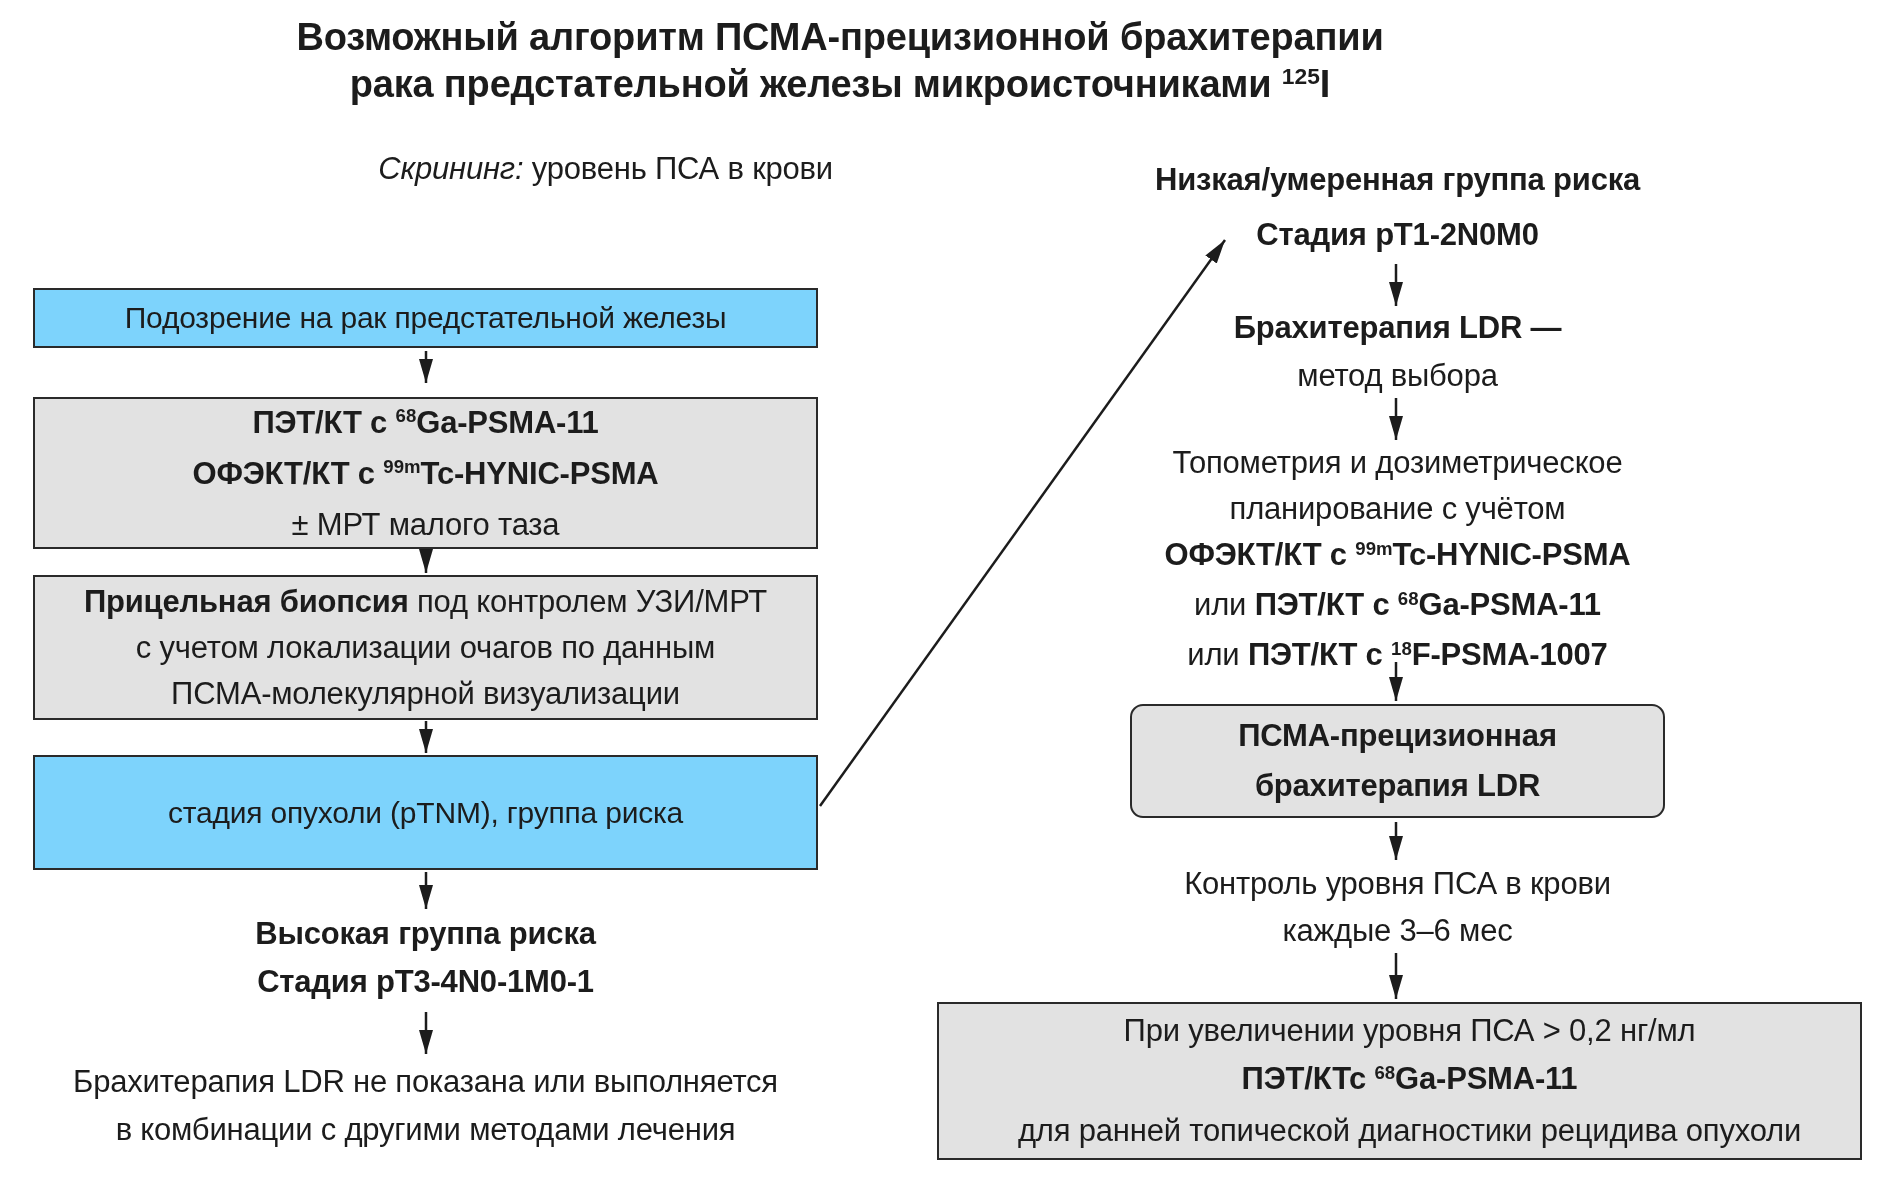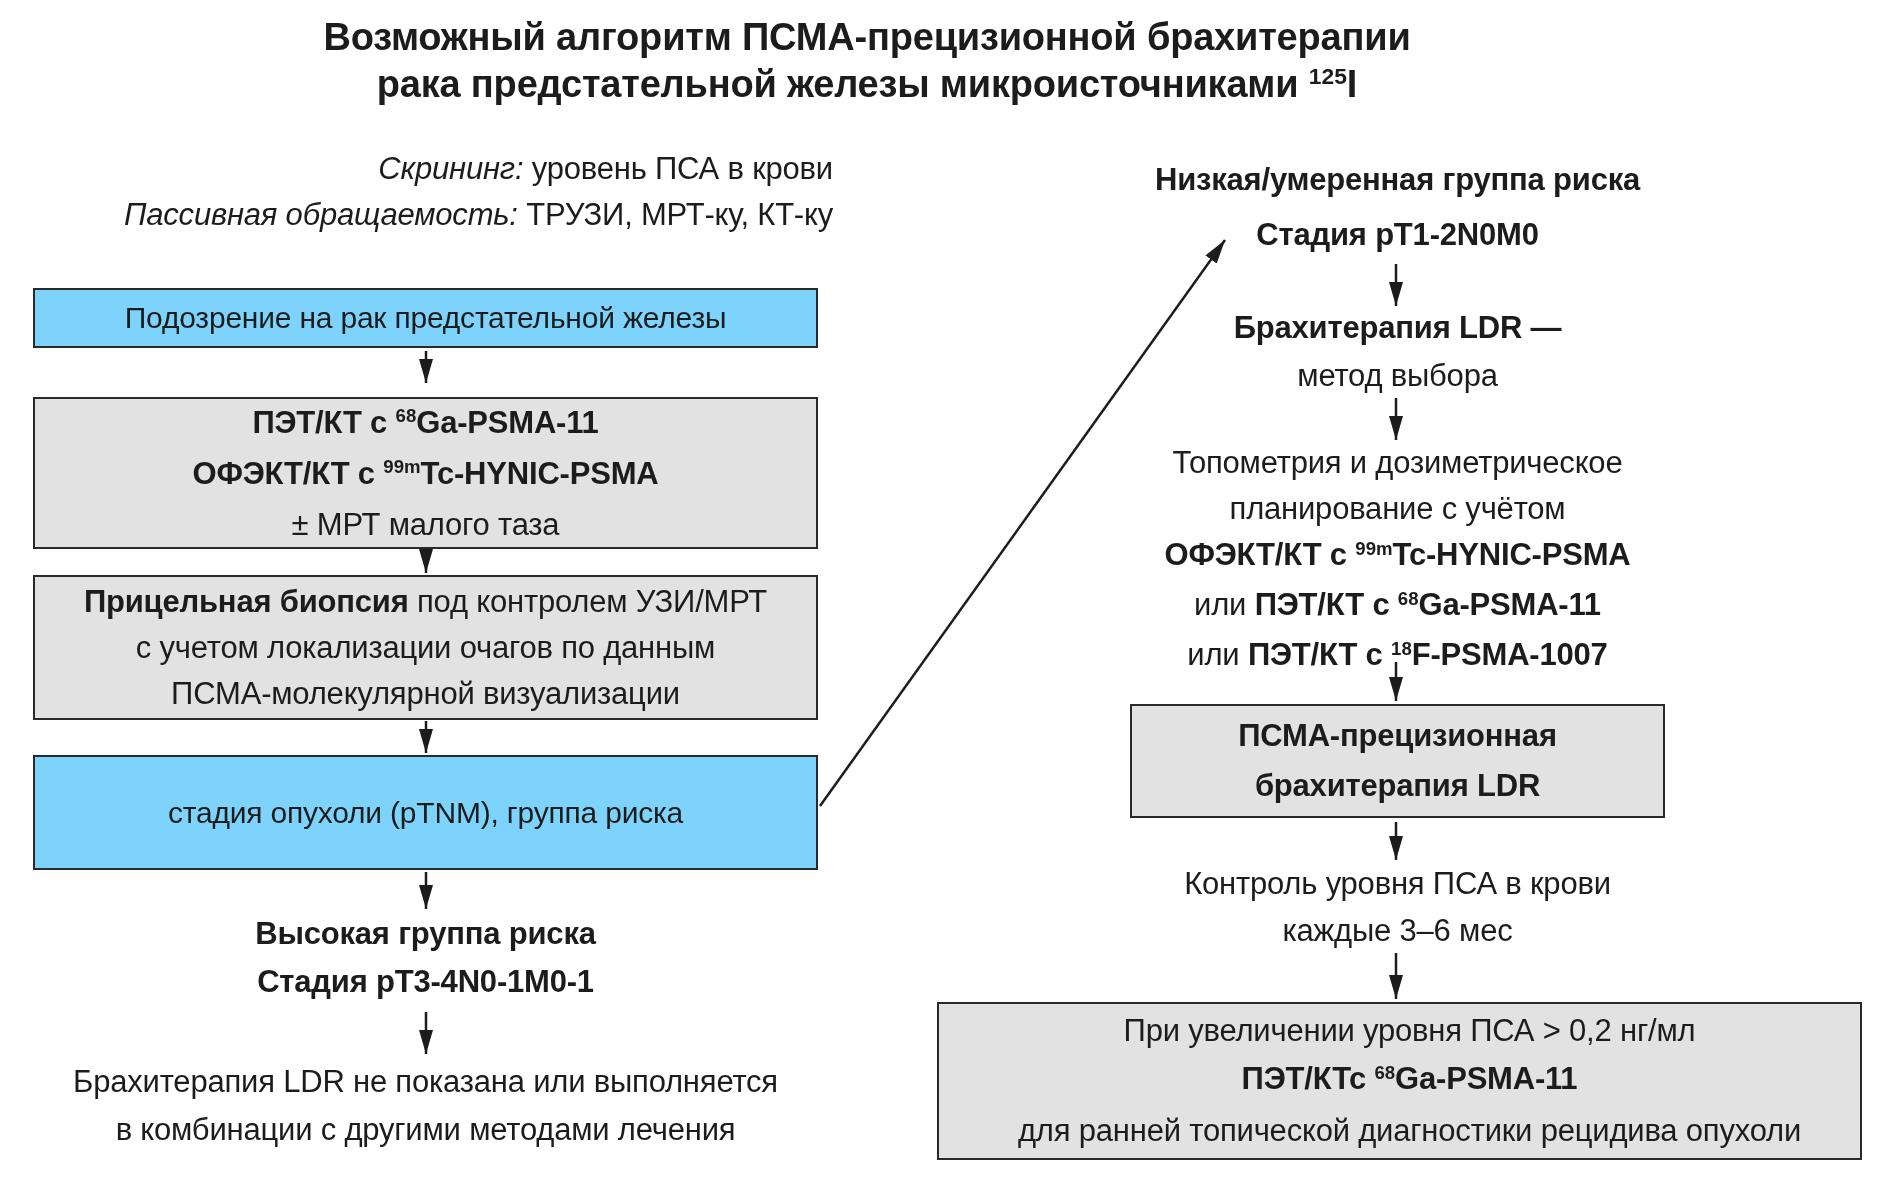--- a/index.html
+++ b/index.html
@@ -10,27 +10,27 @@
   }
   .arrows{position:absolute;left:0;top:0;z-index:1;}
   .arrows line{stroke:#1c1c1c;stroke-width:2.5;}
   .node{position:absolute;z-index:2;}
   .txt{text-align:center;}
   .box{
     box-sizing:border-box;border:2.5px solid #2a2a2a;background:#7dd3fc;
     display:flex;flex-direction:column;justify-content:center;text-align:center;
   }
   .box.gray{background:#e2e2e2;}
-  .title{font-size:38px;font-weight:bold;line-height:47px;text-align:center;padding-left:27px;}
+  .title{font-size:38px;font-weight:bold;line-height:47px;text-align:center;}
   .fs30{font-size:30px;}
   .fs31{font-size:31px;}
   .b{font-weight:bold;}
   .i{font-style:italic;}
   .lh46{line-height:46px;} .lh47{line-height:47px;} .lh48{line-height:48px;}
-  .lh50{line-height:50px;} .lh55{line-height:55px;}
+  .lh50{line-height:50px;border-radius:13px;} .lh55{line-height:55px;}
   .sup{font-size:60%;position:relative;top:-0.55em;letter-spacing:0;}
 </style>
 </head>
 <body>
 
 <div class="canvas">
 
   <svg class="arrows" width="1878" height="1190" viewBox="0 0 1878 1190">
     <defs>
       <marker id="ah" markerUnits="userSpaceOnUse" markerWidth="26" markerHeight="16" refX="24" refY="8" orient="auto">
@@ -50,21 +50,20 @@
     <line x1="1396" y1="953" x2="1396" y2="999" marker-end="url(#ah)"></line>
   </svg>
 
   <div class="node title" style="left:0;top:14px;width:1680px;">
     <div>Возможный алгоритм ПСМА-прецизионной брахитерапии</div>
     <div><span>рака предстательной железы микроисточниками </span><span class="sup">125</span><span>I</span></div>
   </div>
 
   <div class="node fs31 lh46" style="left:33px;top:146px;width:800px;text-align:right;">
     <div><span class="i">Скрининг:</span><span> уровень ПСА в крови</span></div>
-    <div><span class="i">Пассивная обращаемость:</span><span> ТРУЗИ, МРТ-ку, КТ-ку</span></div>
   </div>
 
   <div class="node box fs30" style="left:33px;top:288px;width:785px;height:60px;">
     <div>Подозрение на рак предстательной железы</div>
   </div>
 
   <div class="node box gray fs31 lh47" style="left:33px;top:385px;width:785px;height:152px;margin-top:12px;">
     <div class="b"><span>ПЭТ/КТ с </span><span class="sup">68</span><span>Ga-PSMA-11</span></div>
     <div class="b"><span>ОФЭКТ/КТ с </span><span class="sup">99m</span><span>Tc-HYNIC-PSMA</span></div>
     <div>± МРТ малого таза</div>

